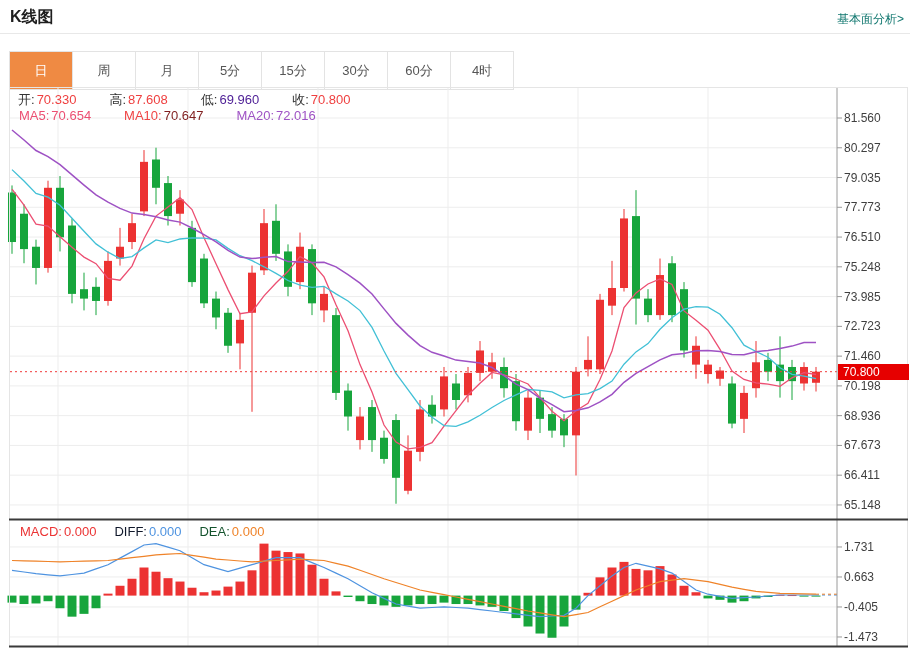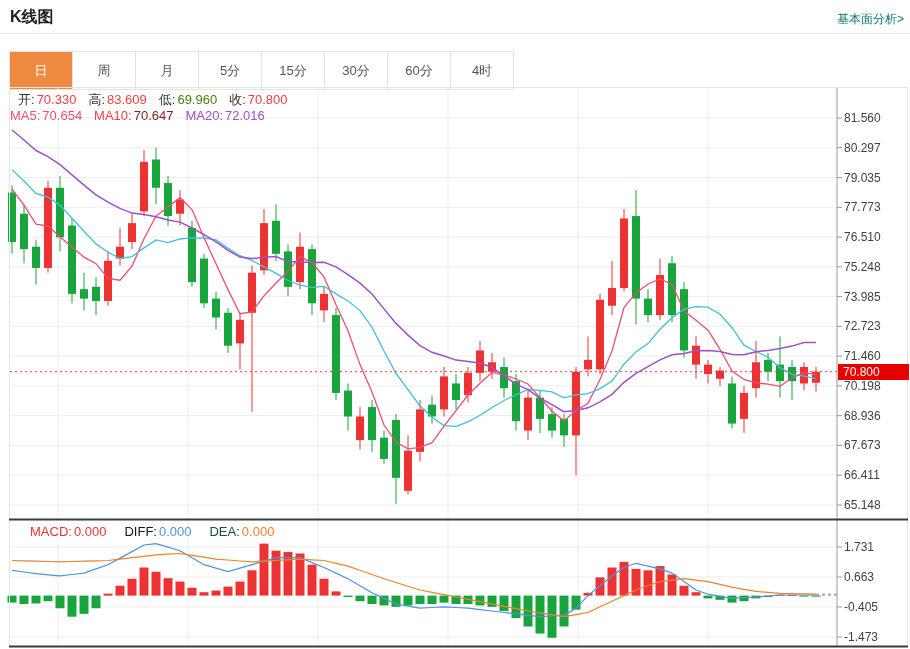--- a/index.html
+++ b/index.html
@@ -10,21 +10,21 @@
   .page-header{position:absolute;left:0;top:0;width:910px;height:33px;border-bottom:1px solid #e8e8e8;background:#fff;}
   .page-title{position:absolute;left:10px;top:7px;font-size:16px;font-weight:700;color:#1e1e1e;}
   .fund-link{position:absolute;right:6px;top:11px;font-size:12px;color:#0f766e;text-decoration:none;cursor:pointer;}
   .tabs{position:absolute;left:9px;top:51px;display:flex;border:1px solid #e3e3e3;background:#fff;}
   .tab{width:62px;height:37px;line-height:37px;text-align:center;font-size:13px;color:#555;
        border-right:1px solid #e3e3e3;background:#fff;cursor:pointer;user-select:none;}
   .tab:last-child{border-right:none;text-align:center;}
   .tab.active{color:#fff;font-weight:400;}
   #chart-svg{position:absolute;left:0;top:0;}
   #chart-svg text{font-family:"Liberation Sans","DejaVu Sans",sans-serif;}
-  .info-row{position:absolute;display:flex;gap:12px;font-size:13px;white-space:nowrap;}
+  .info-row{position:absolute;display:flex;gap:33px;font-size:13px;white-space:nowrap;}
   .info-item .lbl{margin-right:2px;}
   .price-badge{position:absolute;left:838px;top:364px;width:66px;height:16px;line-height:16px;
     font-size:12px;color:#fff;padding-left:5px;}
 </style>
 </head>
 <body>
 
 <div class="page-header">
   <div class="page-title">K线图</div>
   <a class="fund-link">基本面分析&gt;</a>
@@ -459,28 +459,28 @@
       <text x="844" y="580.9763300000001" font-size="12" fill="#3f3f3f">0.663</text>
       <line x1="837" y1="606.97645" x2="842" y2="606.97645" stroke="#9a9a9a" stroke-width="1"></line>
       <text x="844" y="610.97645" font-size="12" fill="#3f3f3f">-0.405</text>
       <line x1="837" y1="636.97657" x2="842" y2="636.97657" stroke="#9a9a9a" stroke-width="1"></line>
       <text x="844" y="640.97657" font-size="12" fill="#3f3f3f">-1.473</text>
     </g>
   </svg>
 
 <div class="info-row" id="ohlc-row" style="left:18px;top:91px;">
     <span class="info-item"><span class="lbl" style="color:#333333">开:</span><span style="color:#ef3f3f">70.330</span></span>
-    <span class="info-item"><span class="lbl" style="color:#333333">高:</span><span style="color:#ef3f3f">83.609</span></span>
-    <span class="info-item"><span class="lbl" style="color:#333333">低:</span><span style="color:#4d7c0f">69.960</span></span>
+    <span class="info-item"><span class="lbl" style="color:#333333">高:</span><span style="color:#ef3f3f">87.608</span></span>
+    <span class="info-item"><span class="lbl" style="color:#333333">低:</span><span style="color:#4c1d95">69.960</span></span>
     <span class="info-item"><span class="lbl" style="color:#333333">收:</span><span style="color:#ef3f3f">70.800</span></span>
   </div>
-<div class="info-row" id="ma-row" style="left:10px;top:108px;align-items:flex-end;">
+<div class="info-row" id="ma-row" style="left:19px;top:108px;align-items:flex-end;">
     <span class="info-item"><span class="lbl" style="color:#ec4f72">MA5:</span><span style="color:#ec4f72">70.654</span></span>
     <span class="info-item"><span class="lbl" style="color:#ef4444">MA10:</span><span style="color:#7f1d1d">70.647</span></span>
     <span class="info-item"><span class="lbl" style="color:#9e52c4">MA20:</span><span style="color:#9e52c4">72.016</span></span>
   </div>
-<div class="info-row" id="macd-row" style="left:30px;top:524px;gap:18px;">
+<div class="info-row" id="macd-row" style="left:20px;top:524px;gap:18px;">
     <span class="info-item"><span class="lbl" style="color:#eb3434">MACD:</span><span style="color:#eb3434">0.000</span></span>
     <span class="info-item"><span class="lbl" style="color:#0f172a">DIFF:</span><span style="color:#4e93e0">0.000</span></span>
     <span class="info-item"><span class="lbl" style="color:#14532d">DEA:</span><span style="color:#ef8329">0.000</span></span>
   </div>
 
 <div class="price-badge" style="background: rgb(230, 0, 0);">70.800</div>
 
 </body></html>

